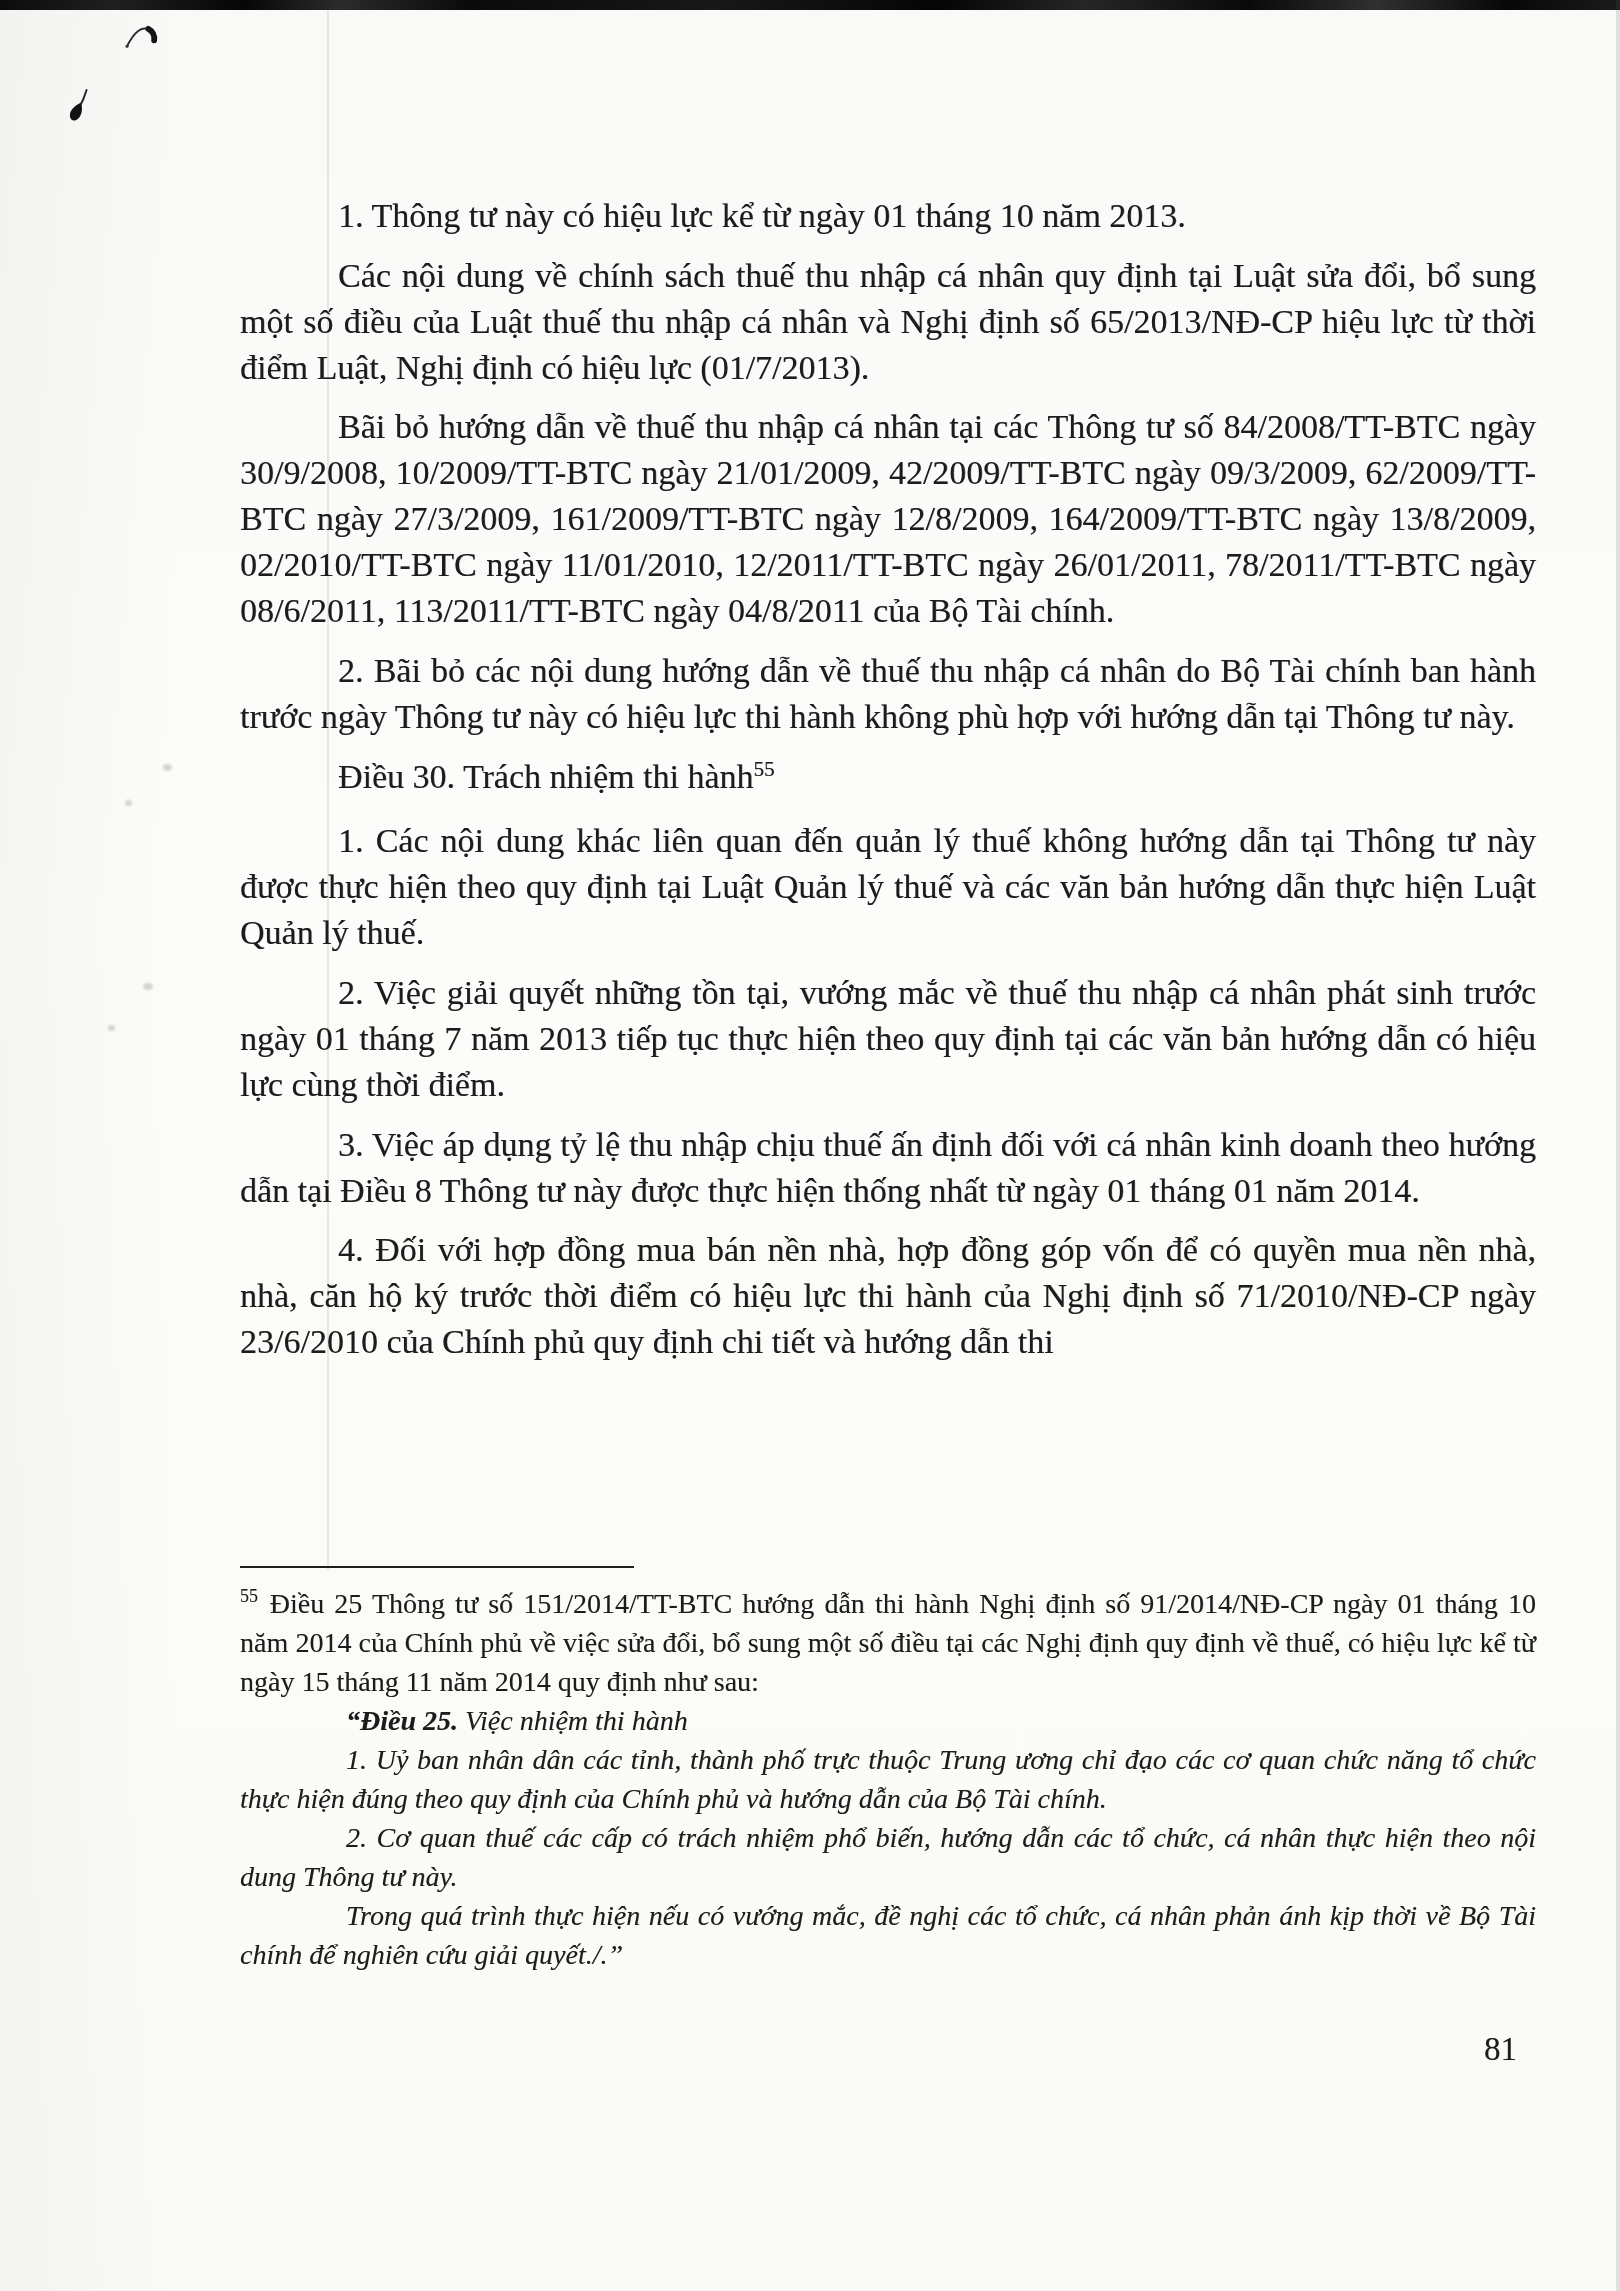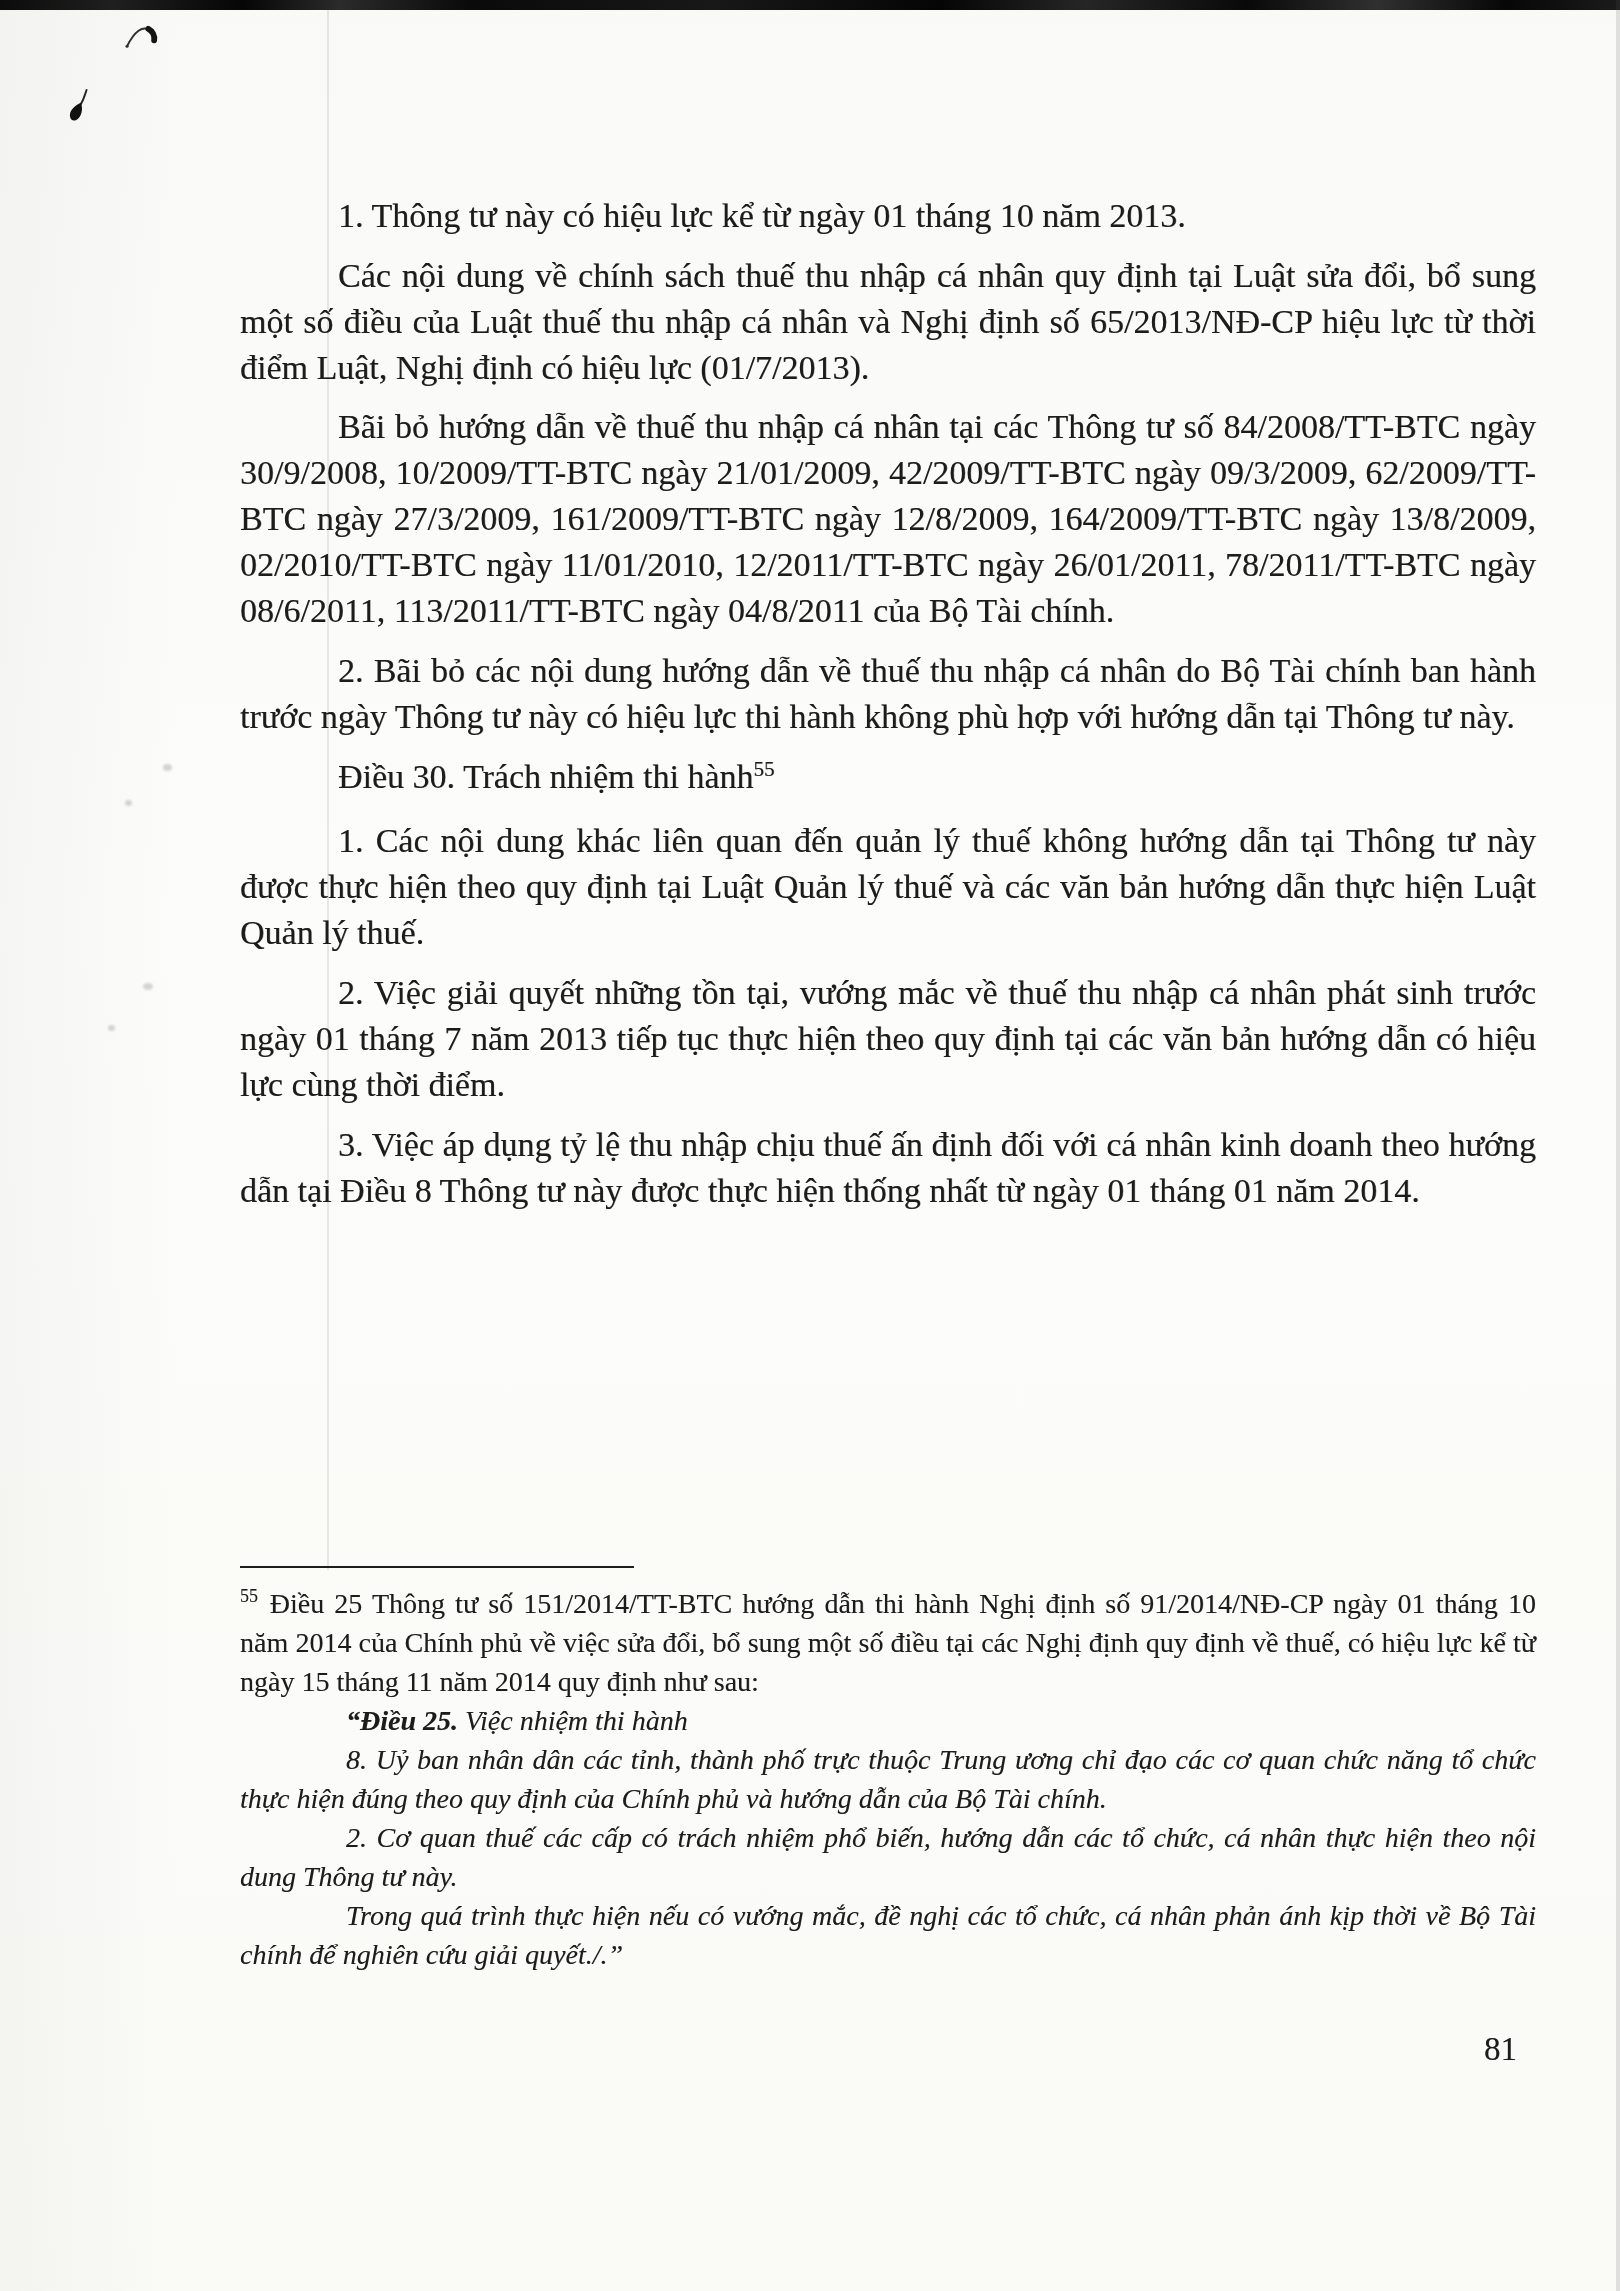--- a/index.html
+++ b/index.html
@@ -87,29 +87,30 @@
   <p>1. Thông tư này có hiệu lực kể từ ngày 01 tháng 10 năm 2013.</p>
   <p>Các nội dung về chính sách thuế thu nhập cá nhân quy định tại Luật sửa đổi, bổ sung một số điều của Luật thuế thu nhập cá nhân và Nghị định số 65/2013/NĐ-CP hiệu lực từ thời điểm Luật, Nghị định có hiệu lực (01/7/2013).</p>
   <p>Bãi bỏ hướng dẫn về thuế thu nhập cá nhân tại các Thông tư số 84/2008/TT-BTC ngày 30/9/2008, 10/2009/TT-BTC ngày 21/01/2009, 42/2009/TT-BTC ngày 09/3/2009, 62/2009/TT-BTC ngày 27/3/2009, 161/2009/TT-BTC ngày 12/8/2009, 164/2009/TT-BTC ngày 13/8/2009, 02/2010/TT-BTC ngày 11/01/2010, 12/2011/TT-BTC ngày 26/01/2011, 78/2011/TT-BTC ngày 08/6/2011, 113/2011/TT-BTC ngày 04/8/2011 của Bộ Tài chính.</p>
   <p>2. Bãi bỏ các nội dung hướng dẫn về thuế thu nhập cá nhân do Bộ Tài chính ban hành trước ngày Thông tư này có hiệu lực thi hành không phù hợp với hướng dẫn tại Thông tư này.</p>
   <p class="heading">
     <span>Điều 30. Trách nhiệm thi hành</span><sup>55</sup>
   </p>
   <p>1. Các nội dung khác liên quan đến quản lý thuế không hướng dẫn tại Thông tư này được thực hiện theo quy định tại Luật Quản lý thuế và các văn bản hướng dẫn thực hiện Luật Quản lý thuế.</p>
   <p>2. Việc giải quyết những tồn tại, vướng mắc về thuế thu nhập cá nhân phát sinh trước ngày 01 tháng 7 năm 2013 tiếp tục thực hiện theo quy định tại các văn bản hướng dẫn có hiệu lực cùng thời điểm.</p>
   <p>3. Việc áp dụng tỷ lệ thu nhập chịu thuế ấn định đối với cá nhân kinh doanh theo hướng dẫn tại Điều 8 Thông tư này được thực hiện thống nhất từ ngày 01 tháng 01 năm 2014.</p>
+  <p>4. Đối với hợp đồng mua bán nền nhà, hợp đồng góp vốn để có quyền mua nền nhà, nhà, căn hộ ký trước thời điểm có hiệu lực thi hành của Nghị định số 71/2010/NĐ-CP ngày 23/6/2010 của Chính phủ quy định chi tiết và hướng dẫn thi</p>
 </div>
 
 <div class="footnote">
   <div class="fn-rule"></div>
   <p class="fn-intro">
     <sup class="fn-marker">55</sup><span>Điều 25 Thông tư số 151/2014/TT-BTC hướng dẫn thi hành Nghị định số 91/2014/NĐ-CP ngày 01 tháng 10 năm 2014 của Chính phủ về việc sửa đổi, bổ sung một số điều tại các Nghị định quy định về thuế, có hiệu lực kể từ ngày 15 tháng 11 năm 2014 quy định như sau:</span>
   </p>
   <p class="fn-quote-heading">
     <b>“Điều 25.</b><span> Việc nhiệm thi hành</span>
   </p>
-  <p class="fn-item">8. Uỷ ban nhân dân các tỉnh, thành phố trực thuộc Trung ương chỉ đạo các cơ quan chức năng tổ chức thực hiện đúng theo quy định của Chính phủ và hướng dẫn của Bộ Tài chính.</p>
+  <p class="fn-item">1. Uỷ ban nhân dân các tỉnh, thành phố trực thuộc Trung ương chỉ đạo các cơ quan chức năng tổ chức thực hiện đúng theo quy định của Chính phủ và hướng dẫn của Bộ Tài chính.</p>
   <p class="fn-item">2. Cơ quan thuế các cấp có trách nhiệm phổ biến, hướng dẫn các tổ chức, cá nhân thực hiện theo nội dung Thông tư này.</p>
   <p class="fn-item">Trong quá trình thực hiện nếu có vướng mắc, đề nghị các tổ chức, cá nhân phản ánh kịp thời về Bộ Tài chính để nghiên cứu giải quyết./.”</p>
 </div>
 
 <div class="page-num">81</div>
 
 
 </body></html>

